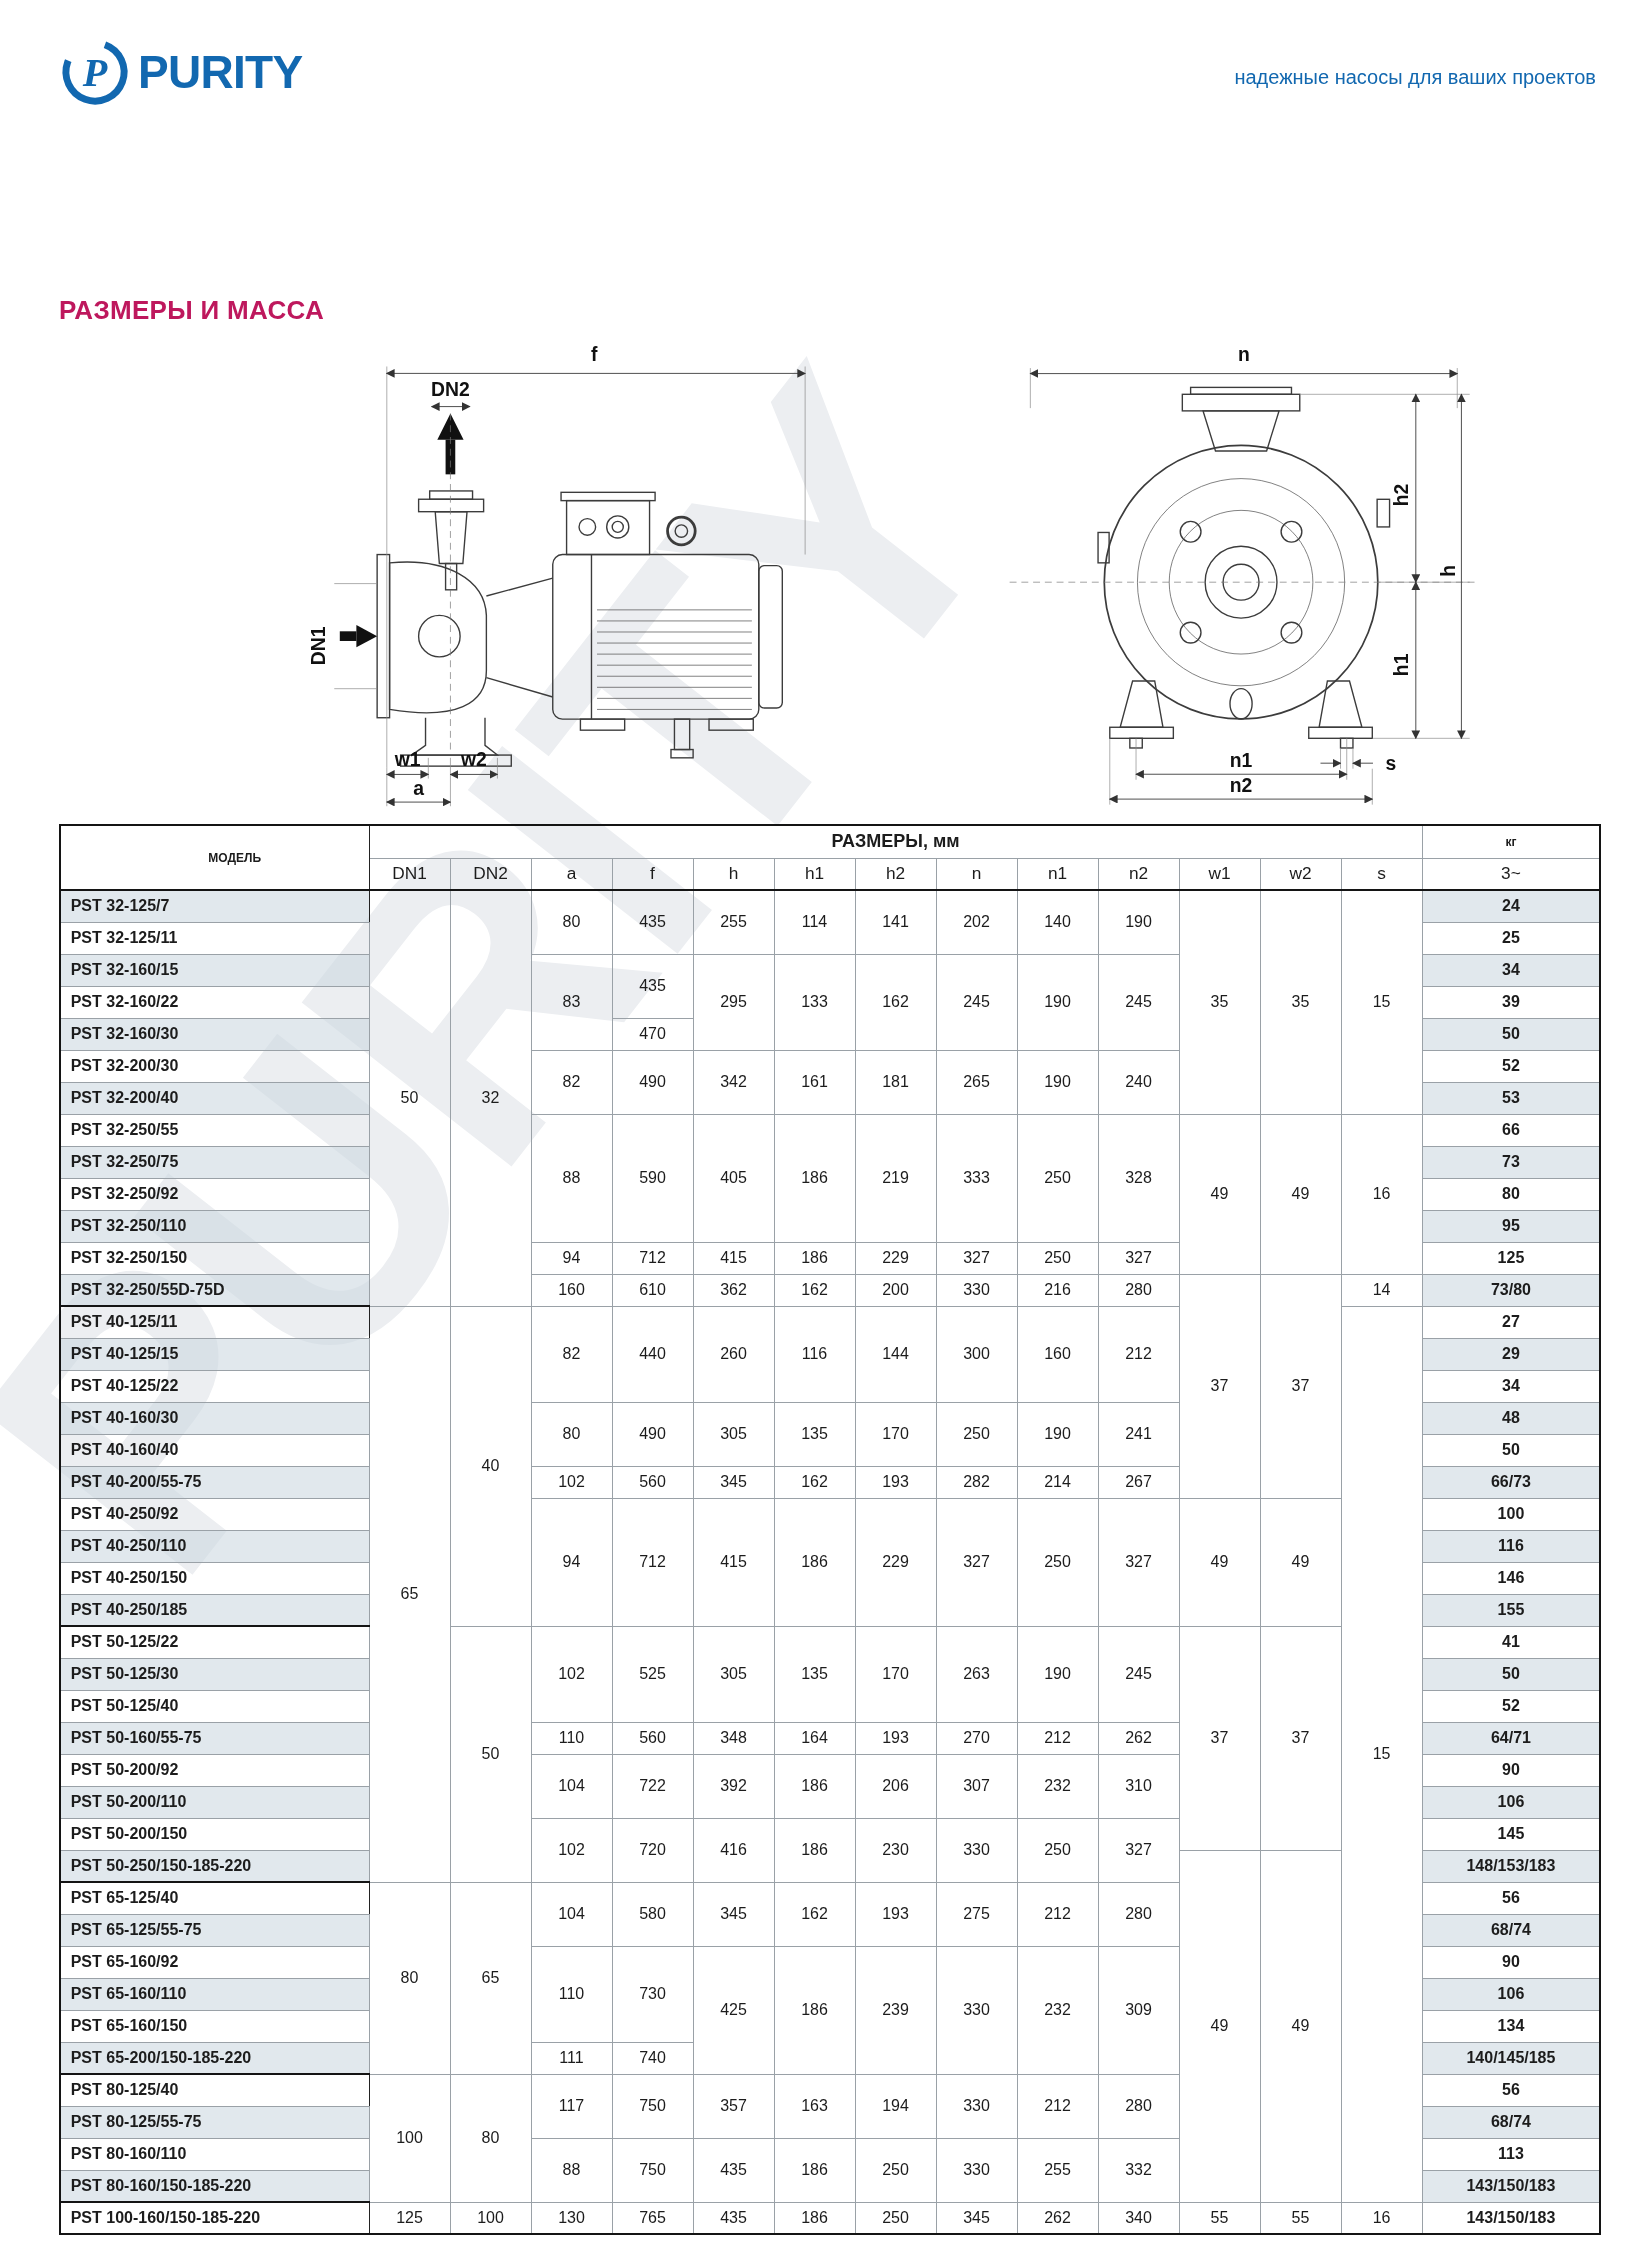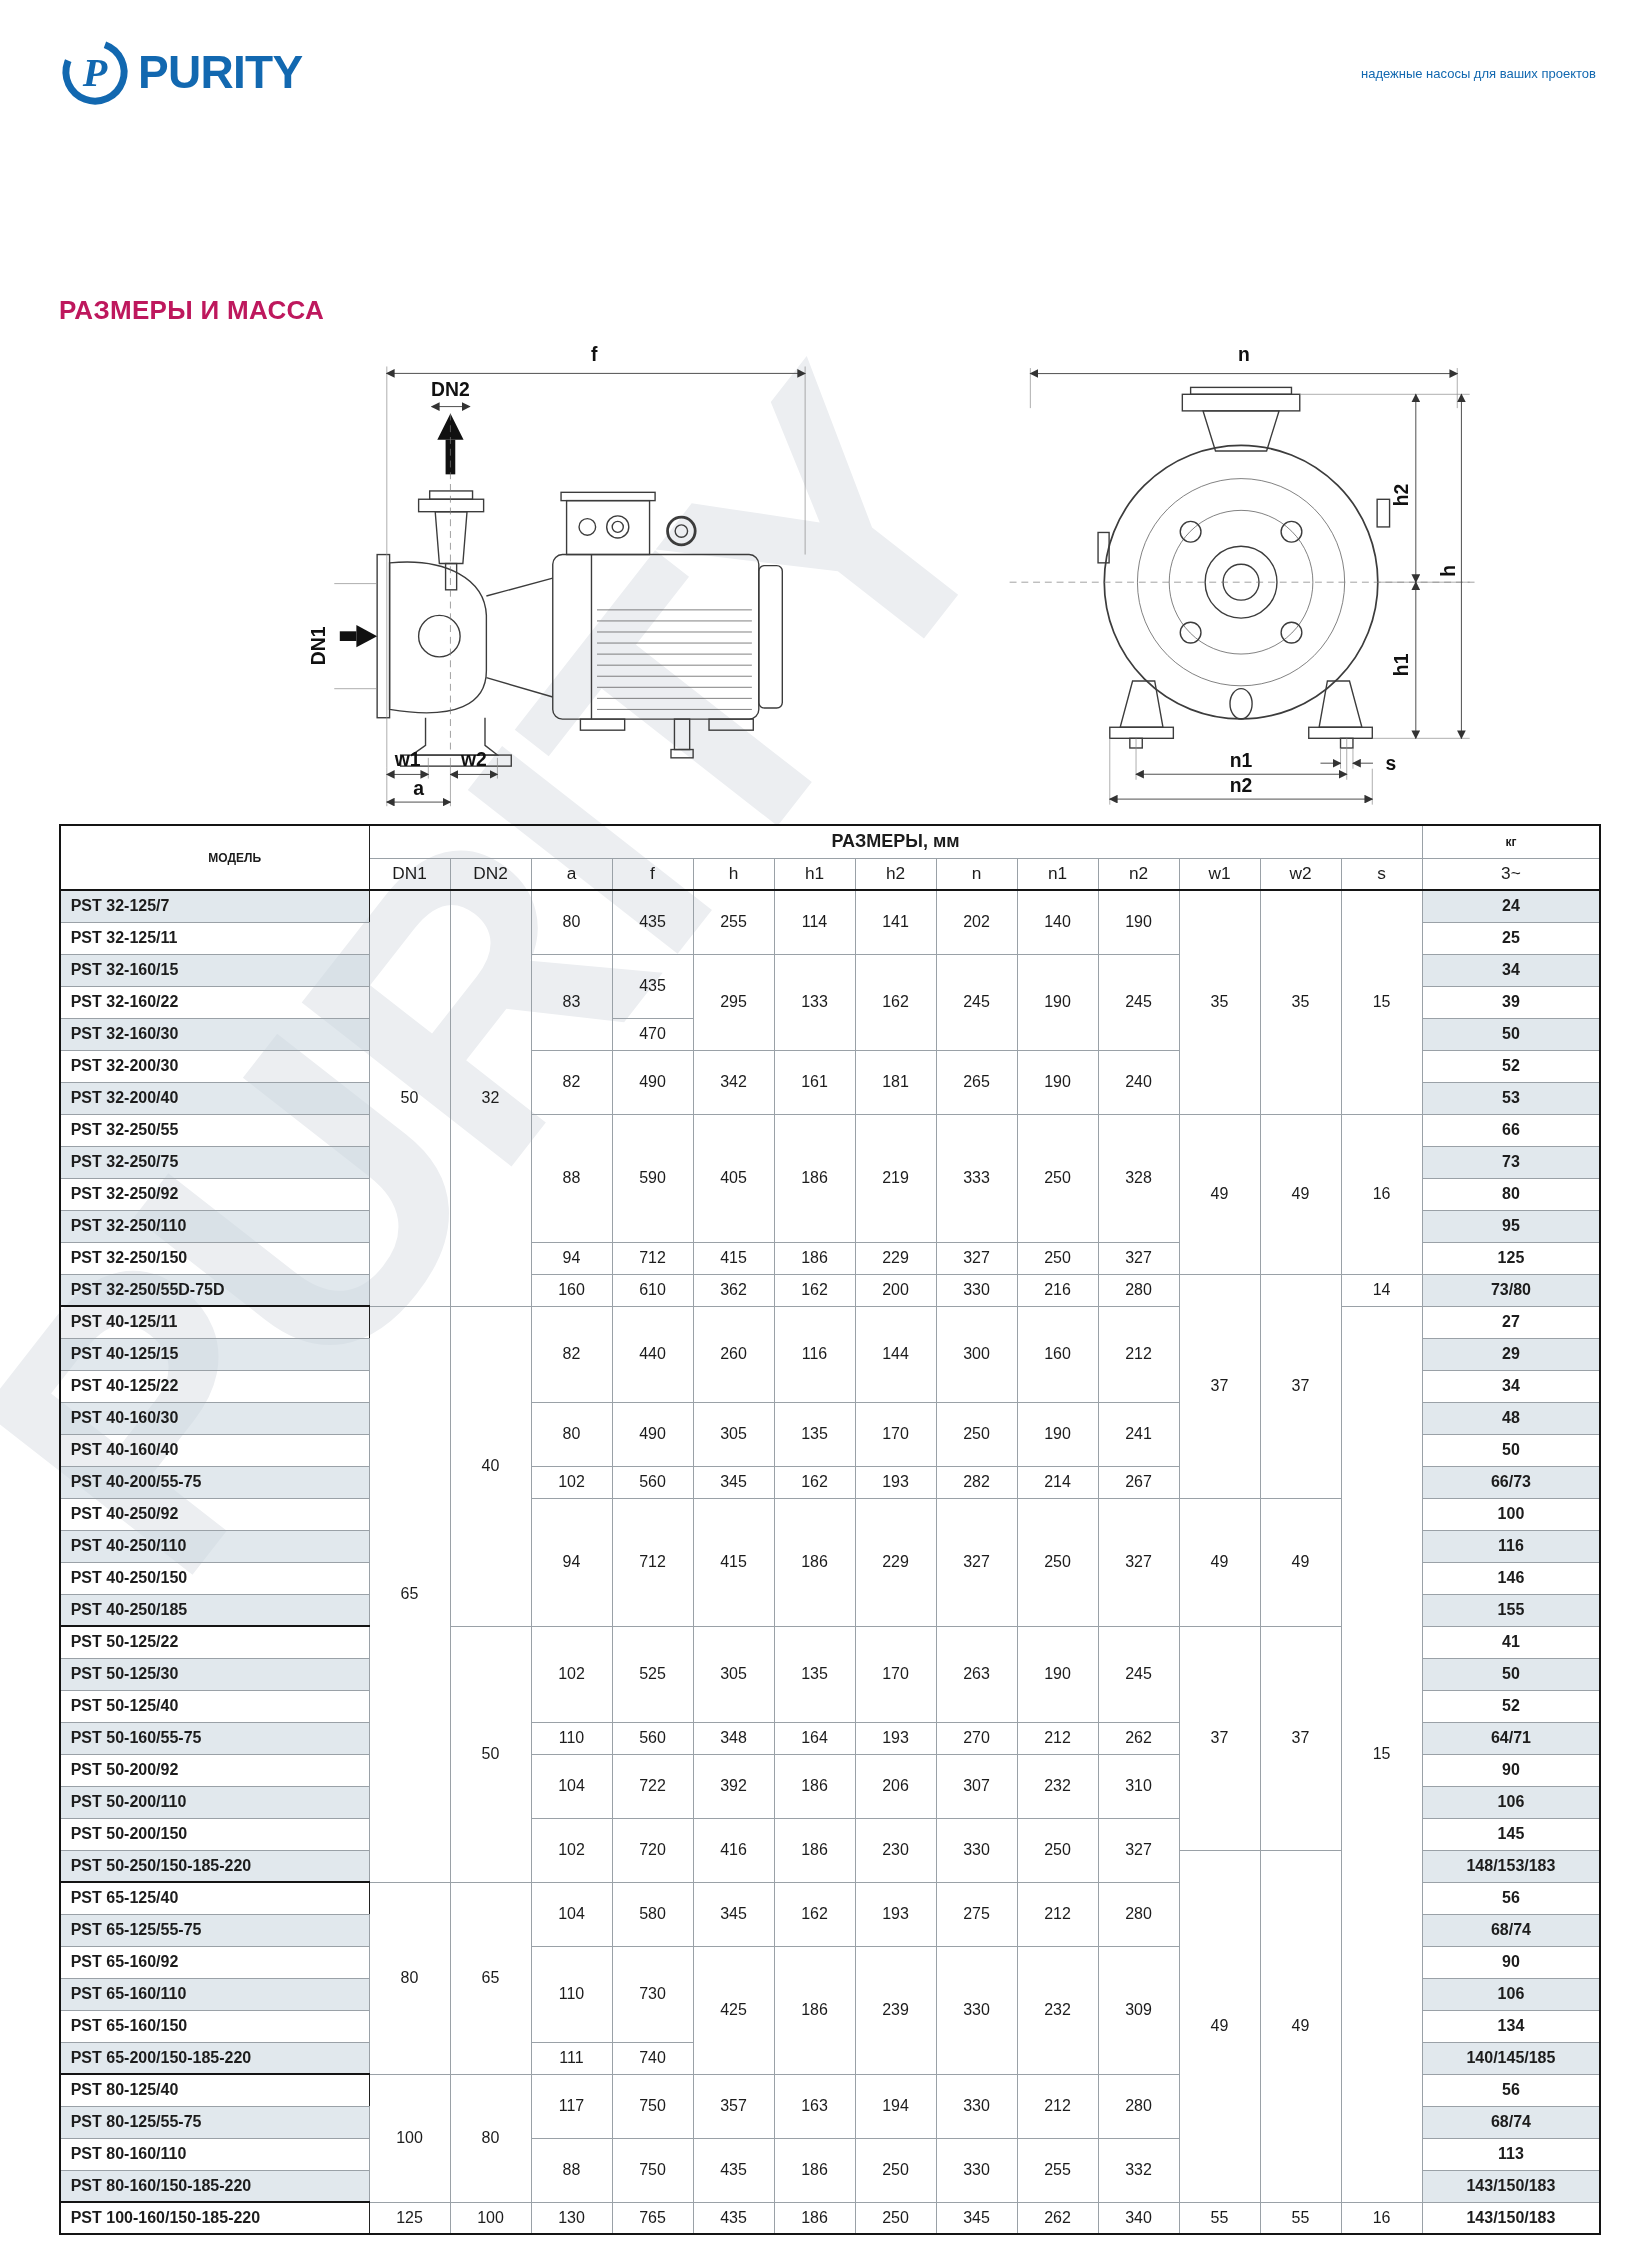--- a/index.html
+++ b/index.html
@@ -6,21 +6,21 @@
   body { background:#fff; font-family:"Liberation Sans", sans-serif; }
   .page { position:relative; width:1629px; height:2261px; background:#fff; overflow:hidden; }
 
   .wm { position:absolute; left:-104px; top:1376px; font-size:387px; font-weight:bold;
         color:#eceef1; letter-spacing:-9.7px; transform:rotate(-52deg); transform-origin:left top;
         z-index:0; white-space:nowrap; }
 
   .logo { position:absolute; left:59px; top:36px; display:flex; align-items:center; gap:7px; z-index:2; }
   .logo-text { font-size:46px; font-weight:bold; color:#1268b0; letter-spacing:-0.7px; }
 
-  .tagline { position:absolute; right:33px; top:66px; font-size:13px; color:#1268b0; z-index:2; }
+  .tagline { position:absolute; right:33px; top:66px; font-size:20px; color:#1268b0; z-index:2; }
 
   .page-title { position:absolute; left:59px; top:295px; font-size:26px; font-weight:bold;
                 color:#be185d; letter-spacing:0.3px; z-index:2; }
 
   .diag { position:absolute; top:325px; z-index:1; }
   .diag.side  { left:290px; }
   .diag.front { left:982px; }
 
   svg .draw { stroke:#3c3c3c; stroke-width:2; fill:none; }
   svg .thin { stroke:#5a5a5a; stroke-width:1.1; fill:none; }

